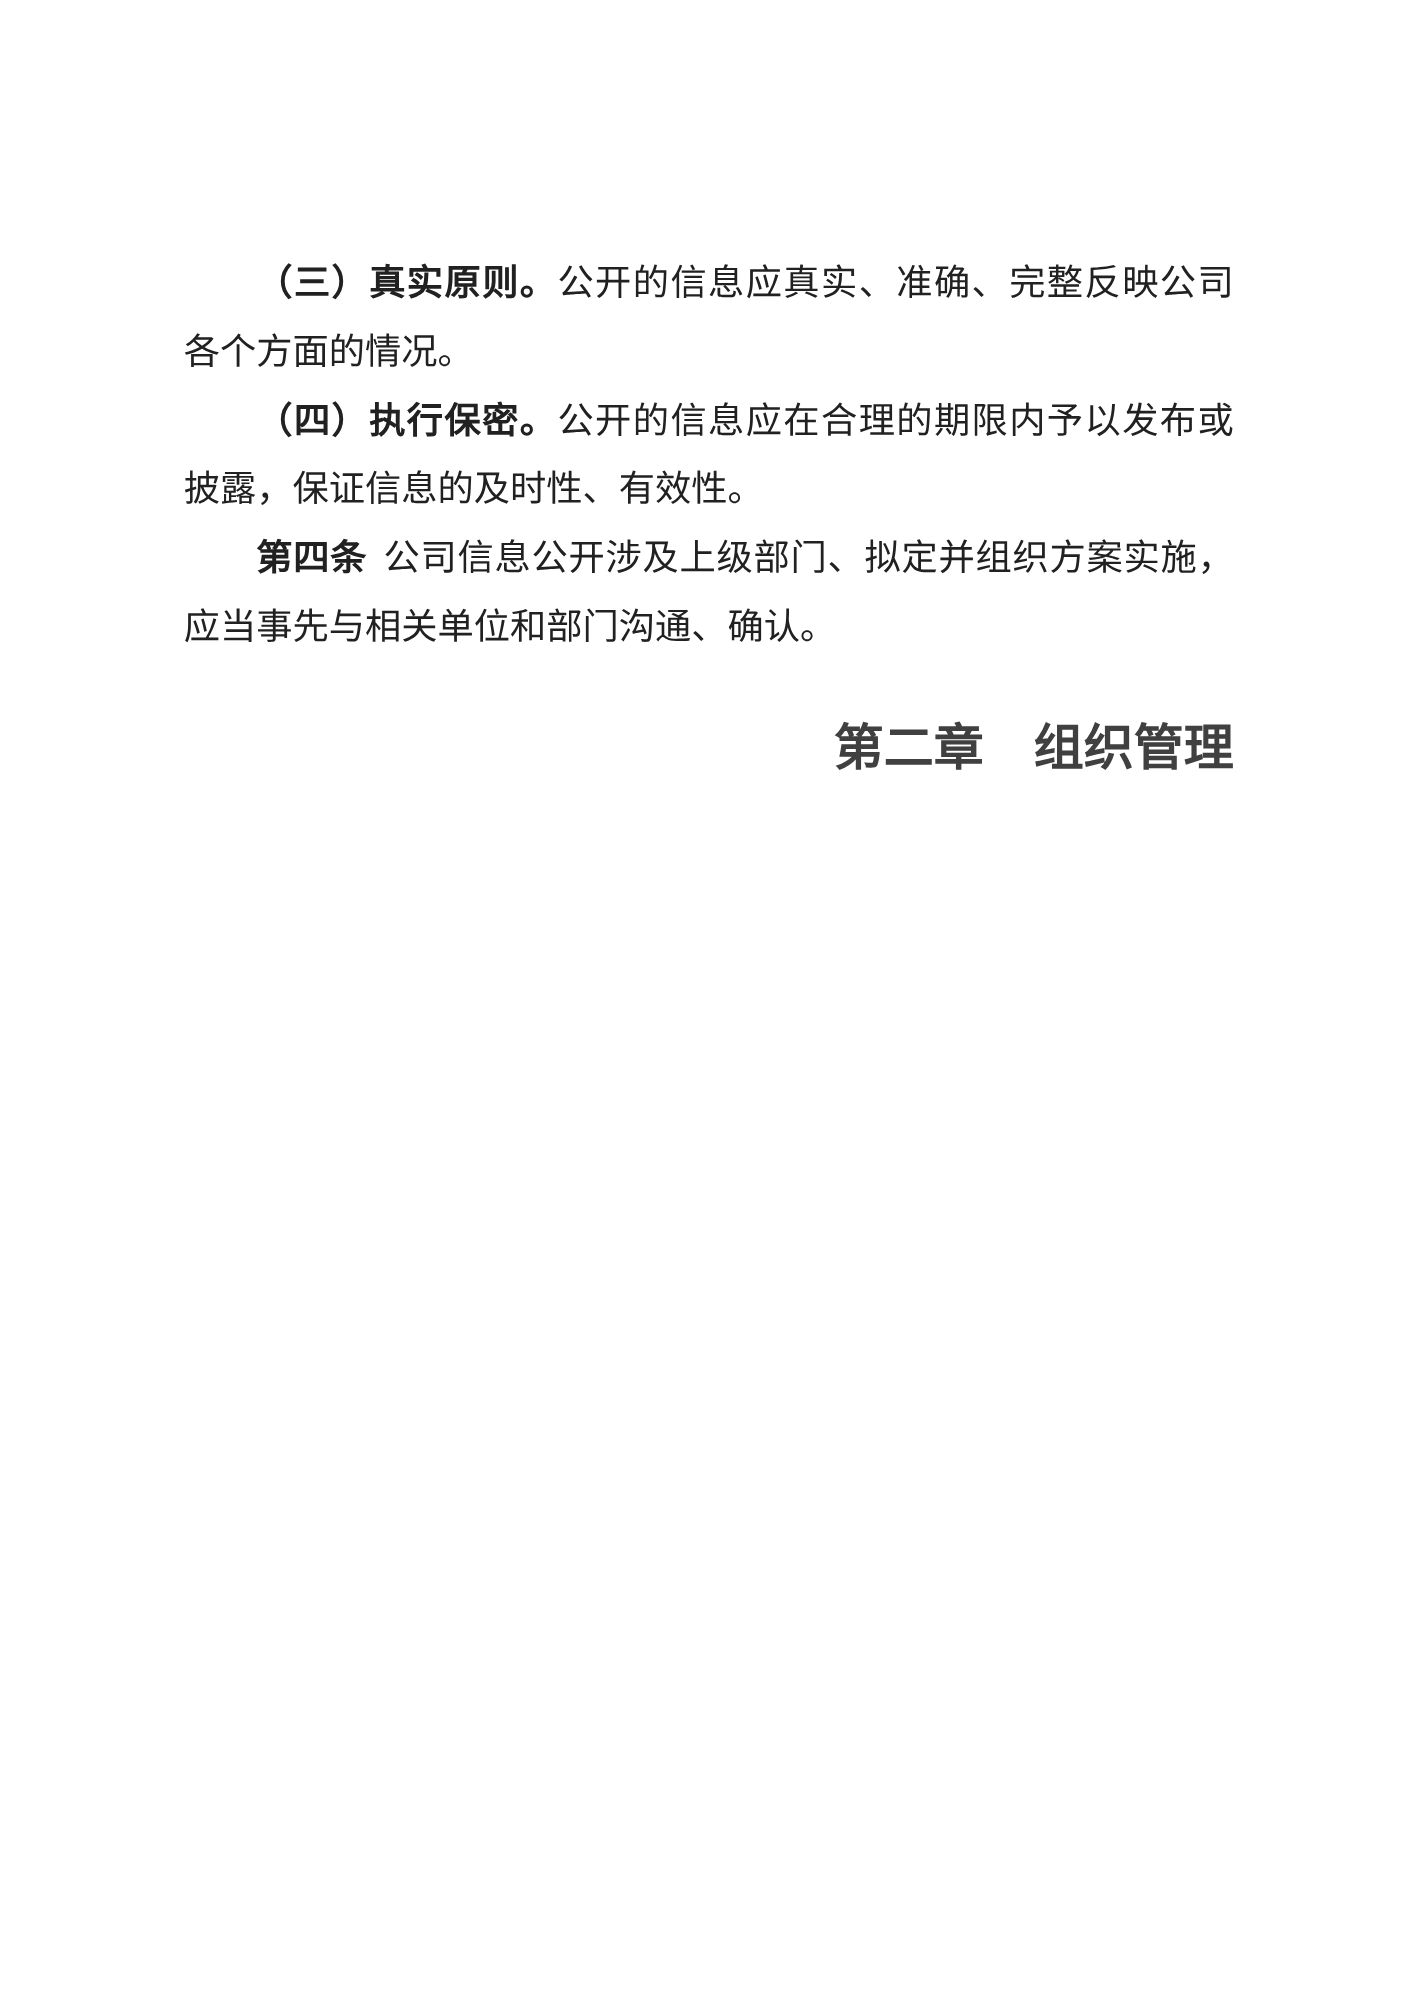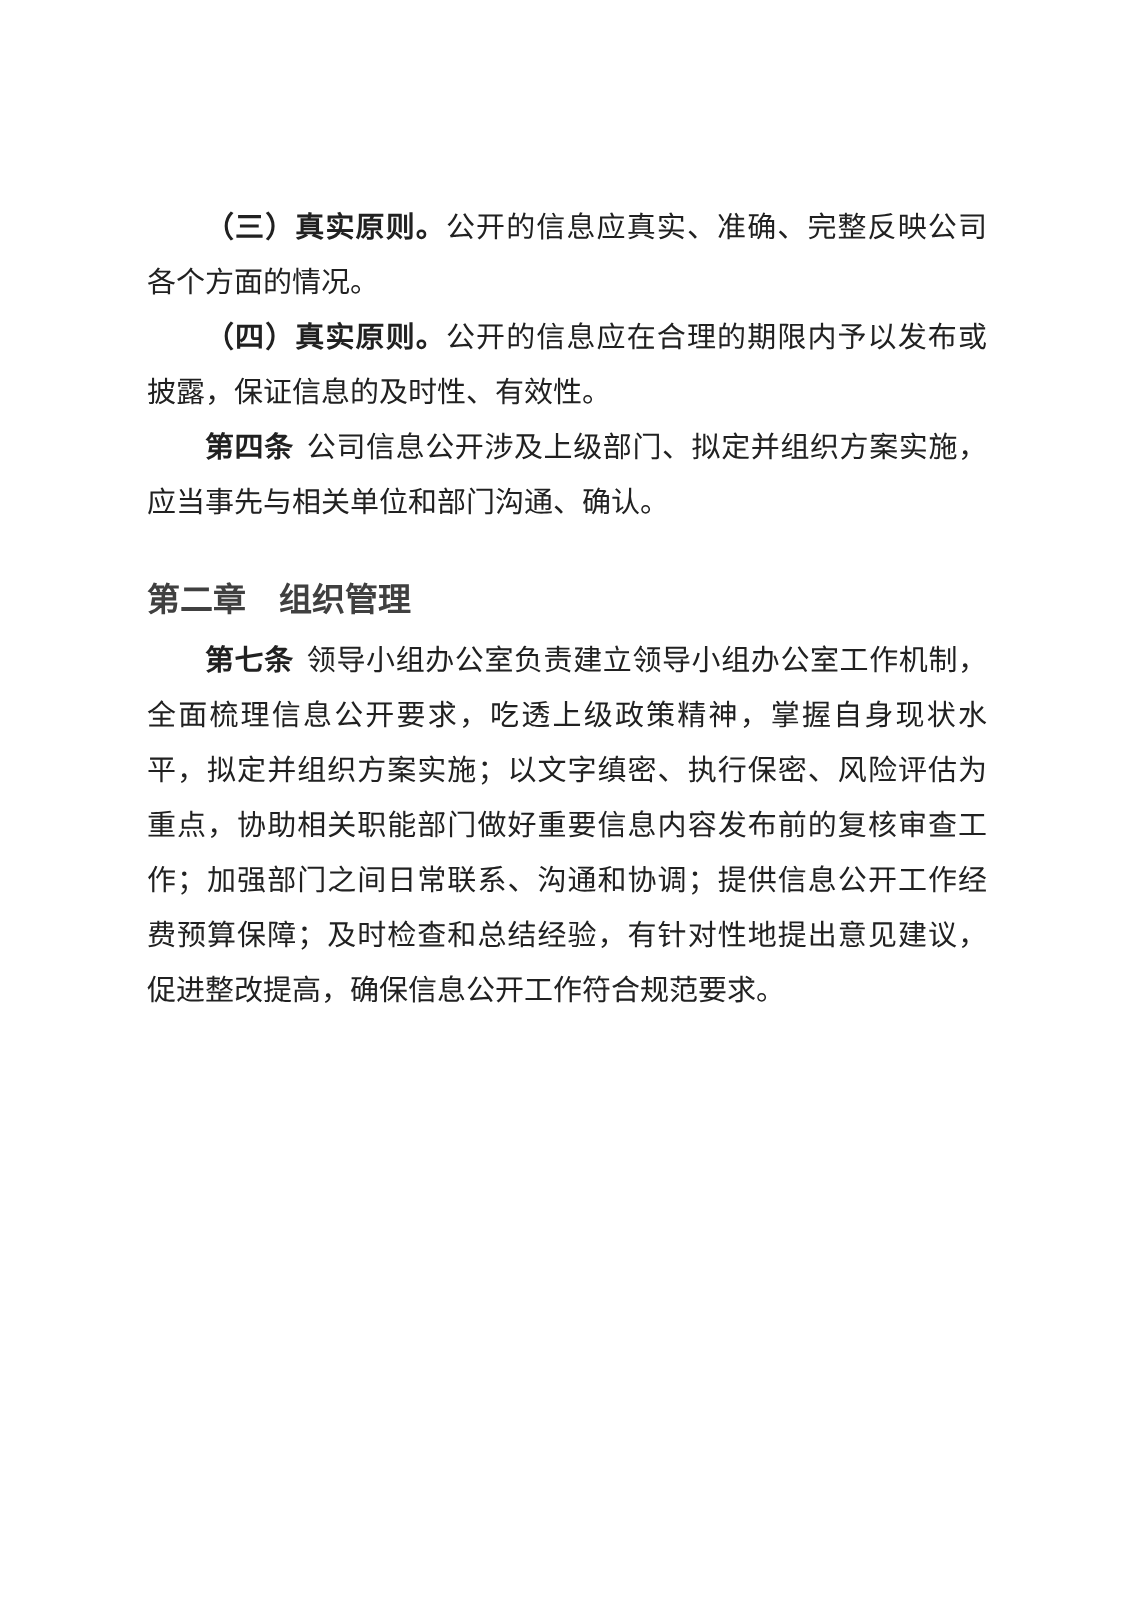--- a/index.html
+++ b/index.html
@@ -35,40 +35,39 @@
   .lead {
     font-weight: 700;
   }
   .lead.gap {
     margin-right: 0.45em;
     margin-top: 48px;
   }
   .chapter {
     margin: 42px 0 6px 0;
     font-family: "Liberation Sans", "DejaVu Sans", sans-serif;
-    font-size: 33px;
+    font-size: 40px;
     line-height: 55px;
     font-weight: 700;
     color: var(--heading-color, #404040);
-    text-align: left;
+    text-align: right;
     text-indent: 0;
   }
 </style>
 </head>
 <body>
 
 <div class="page">
   <div class="content">
 
     <p class="para"><span class="lead">（三）真实原则。</span><span>公开的信息应真实、准确、完整反映公司各个方面的情况。</span></p>
 
-    <p class="para"><span class="lead">（四）真实原则。</span><span>公开的信息应在合理的期限内予以发布或披露，保证信息的及时性、有效性。</span></p>
+    <p class="para"><span class="lead">（四）执行保密。</span><span>公开的信息应在合理的期限内予以发布或披露，保证信息的及时性、有效性。</span></p>
 
     <p class="para"><span class="lead gap">第四条</span><span>公司信息公开涉及上级部门、拟定并组织方案实施，应当事先与相关单位和部门沟通、确认。</span></p>
 
     <h2 class="chapter">第二章　组织管理</h2>
 
 
 
-    <p class="para"><span class="lead gap">第七条</span><span>领导小组办公室负责建立领导小组办公室工作机制，全面梳理信息公开要求，吃透上级政策精神，掌握自身现状水平，拟定并组织方案实施；以文字缜密、执行保密、风险评估为重点，协助相关职能部门做好重要信息内容发布前的复核审查工作；加强部门之间日常联系、沟通和协调；提供信息公开工作经费预算保障；及时检查和总结经验，有针对性地提出意见建议，促进整改提高，确保信息公开工作符合规范要求。</span></p>
 
   </div>
 </div>
 
 </body></html>

